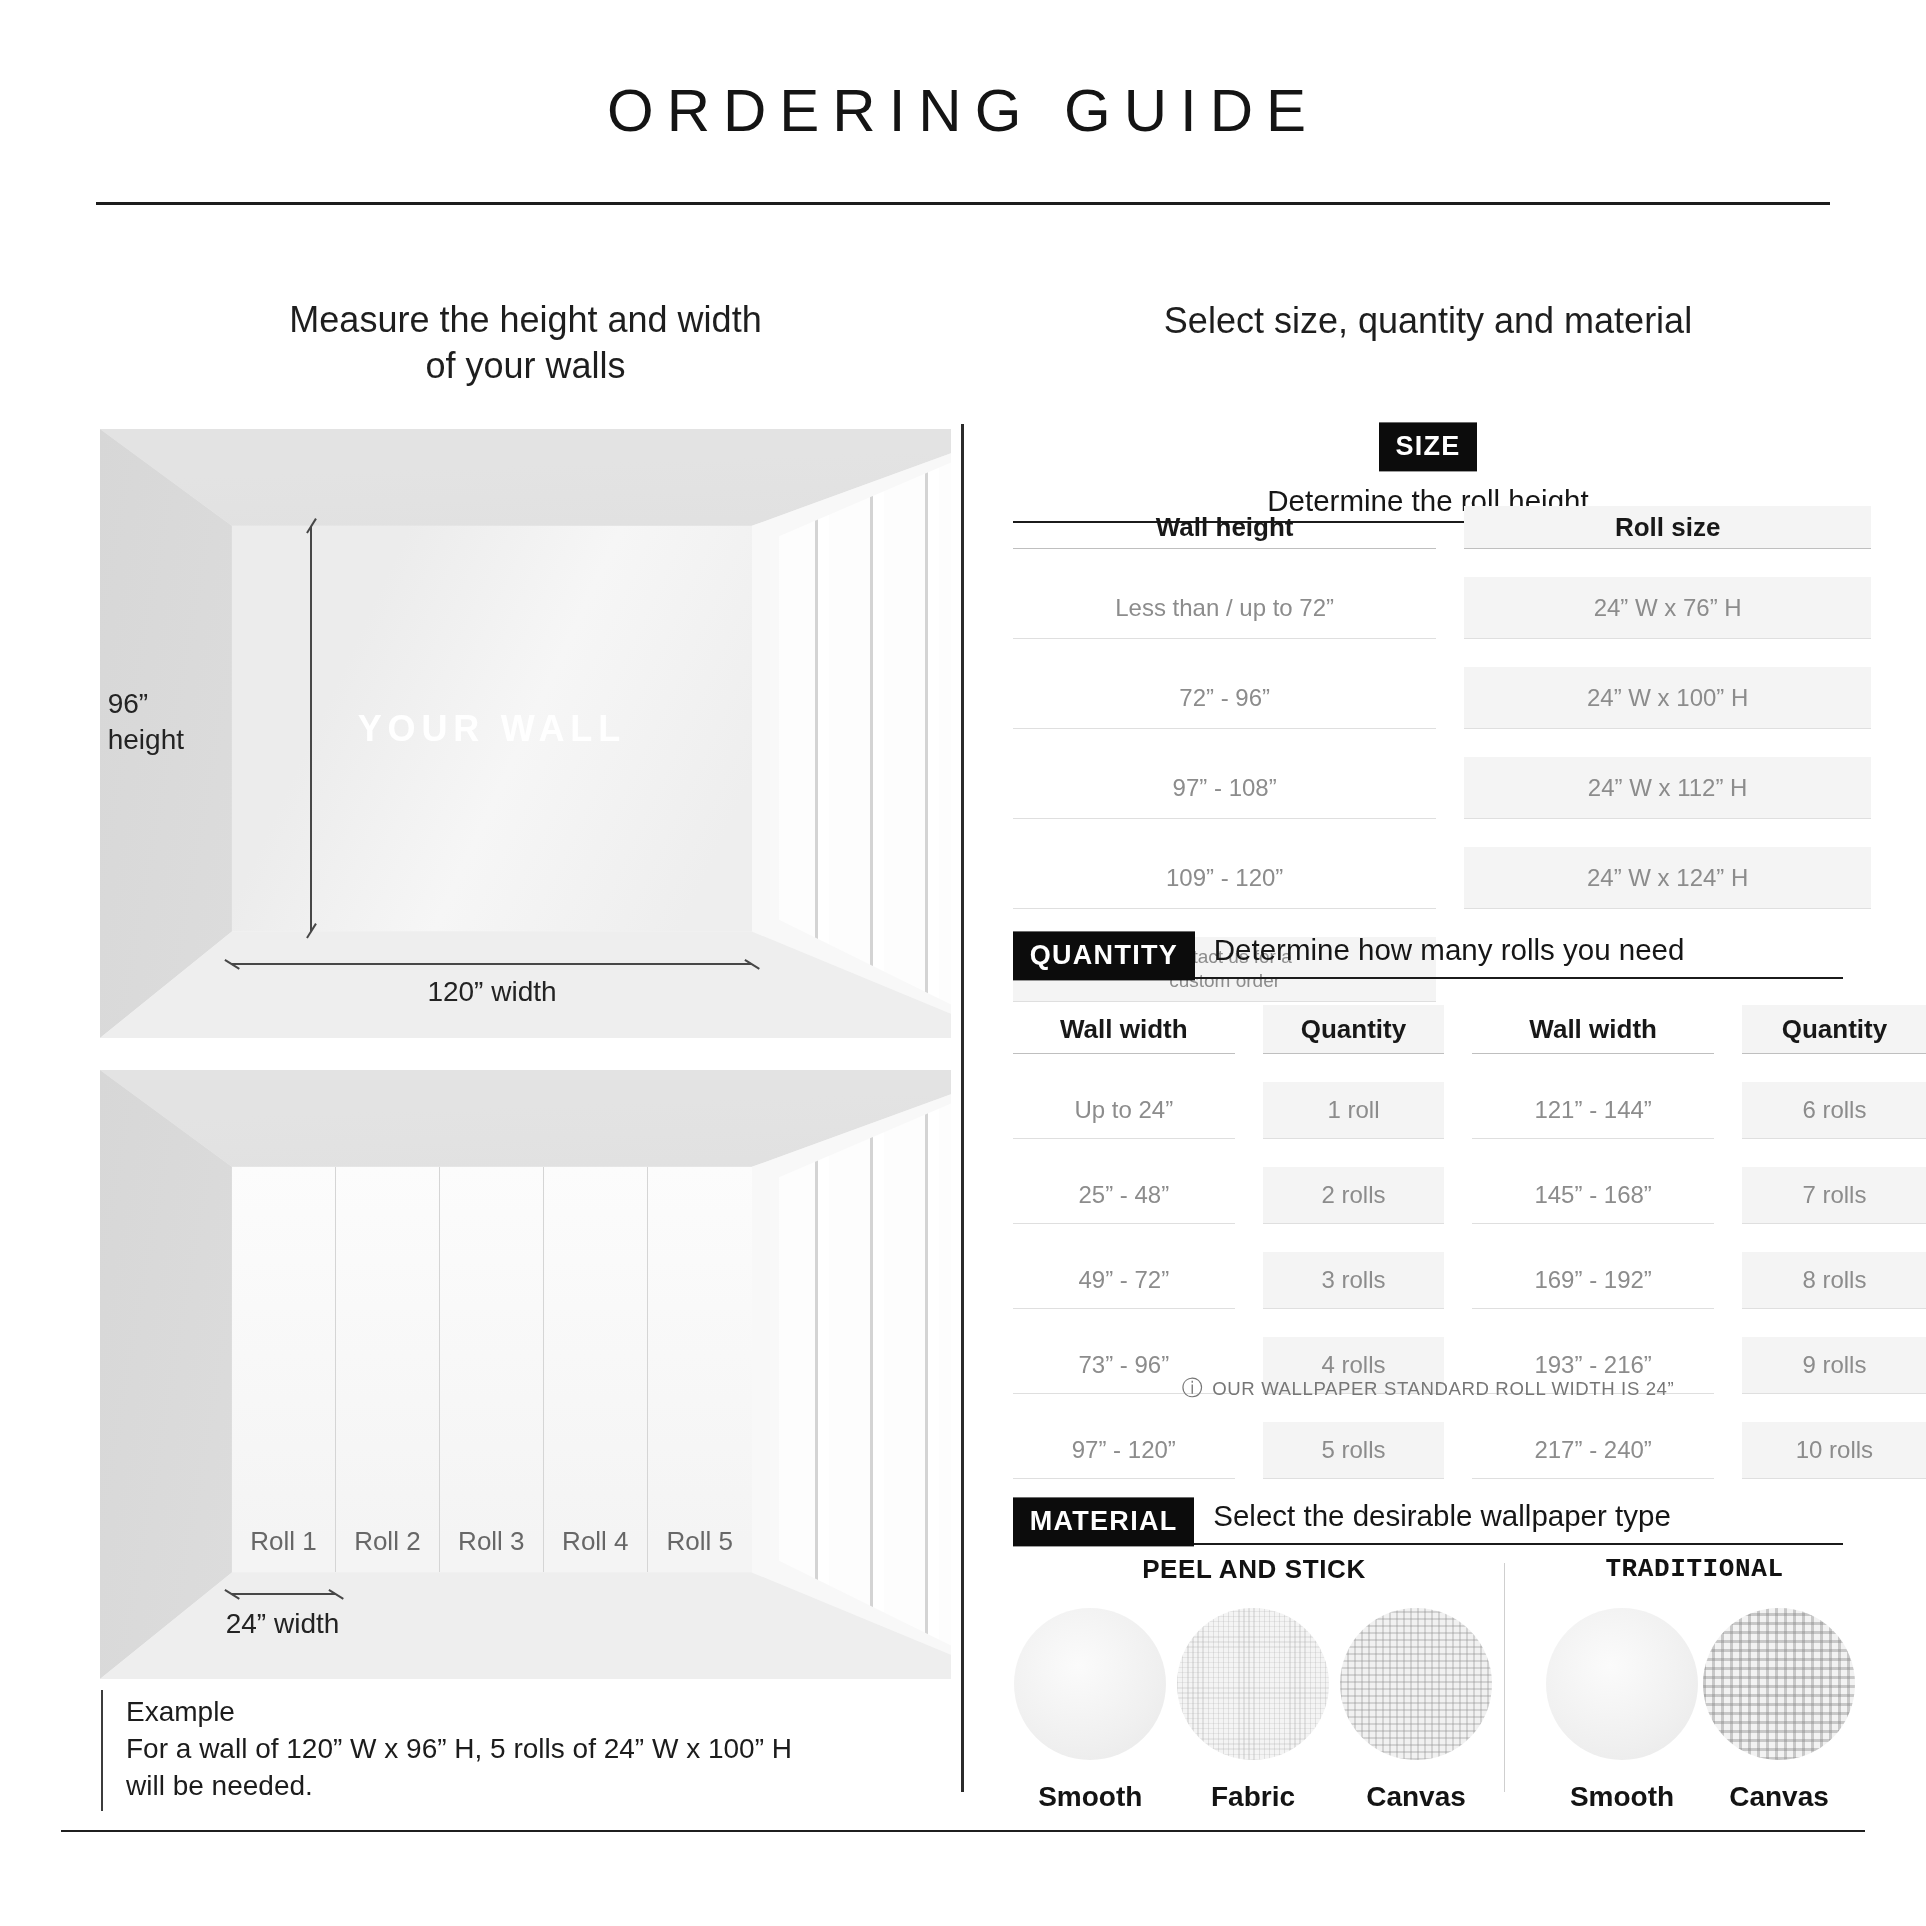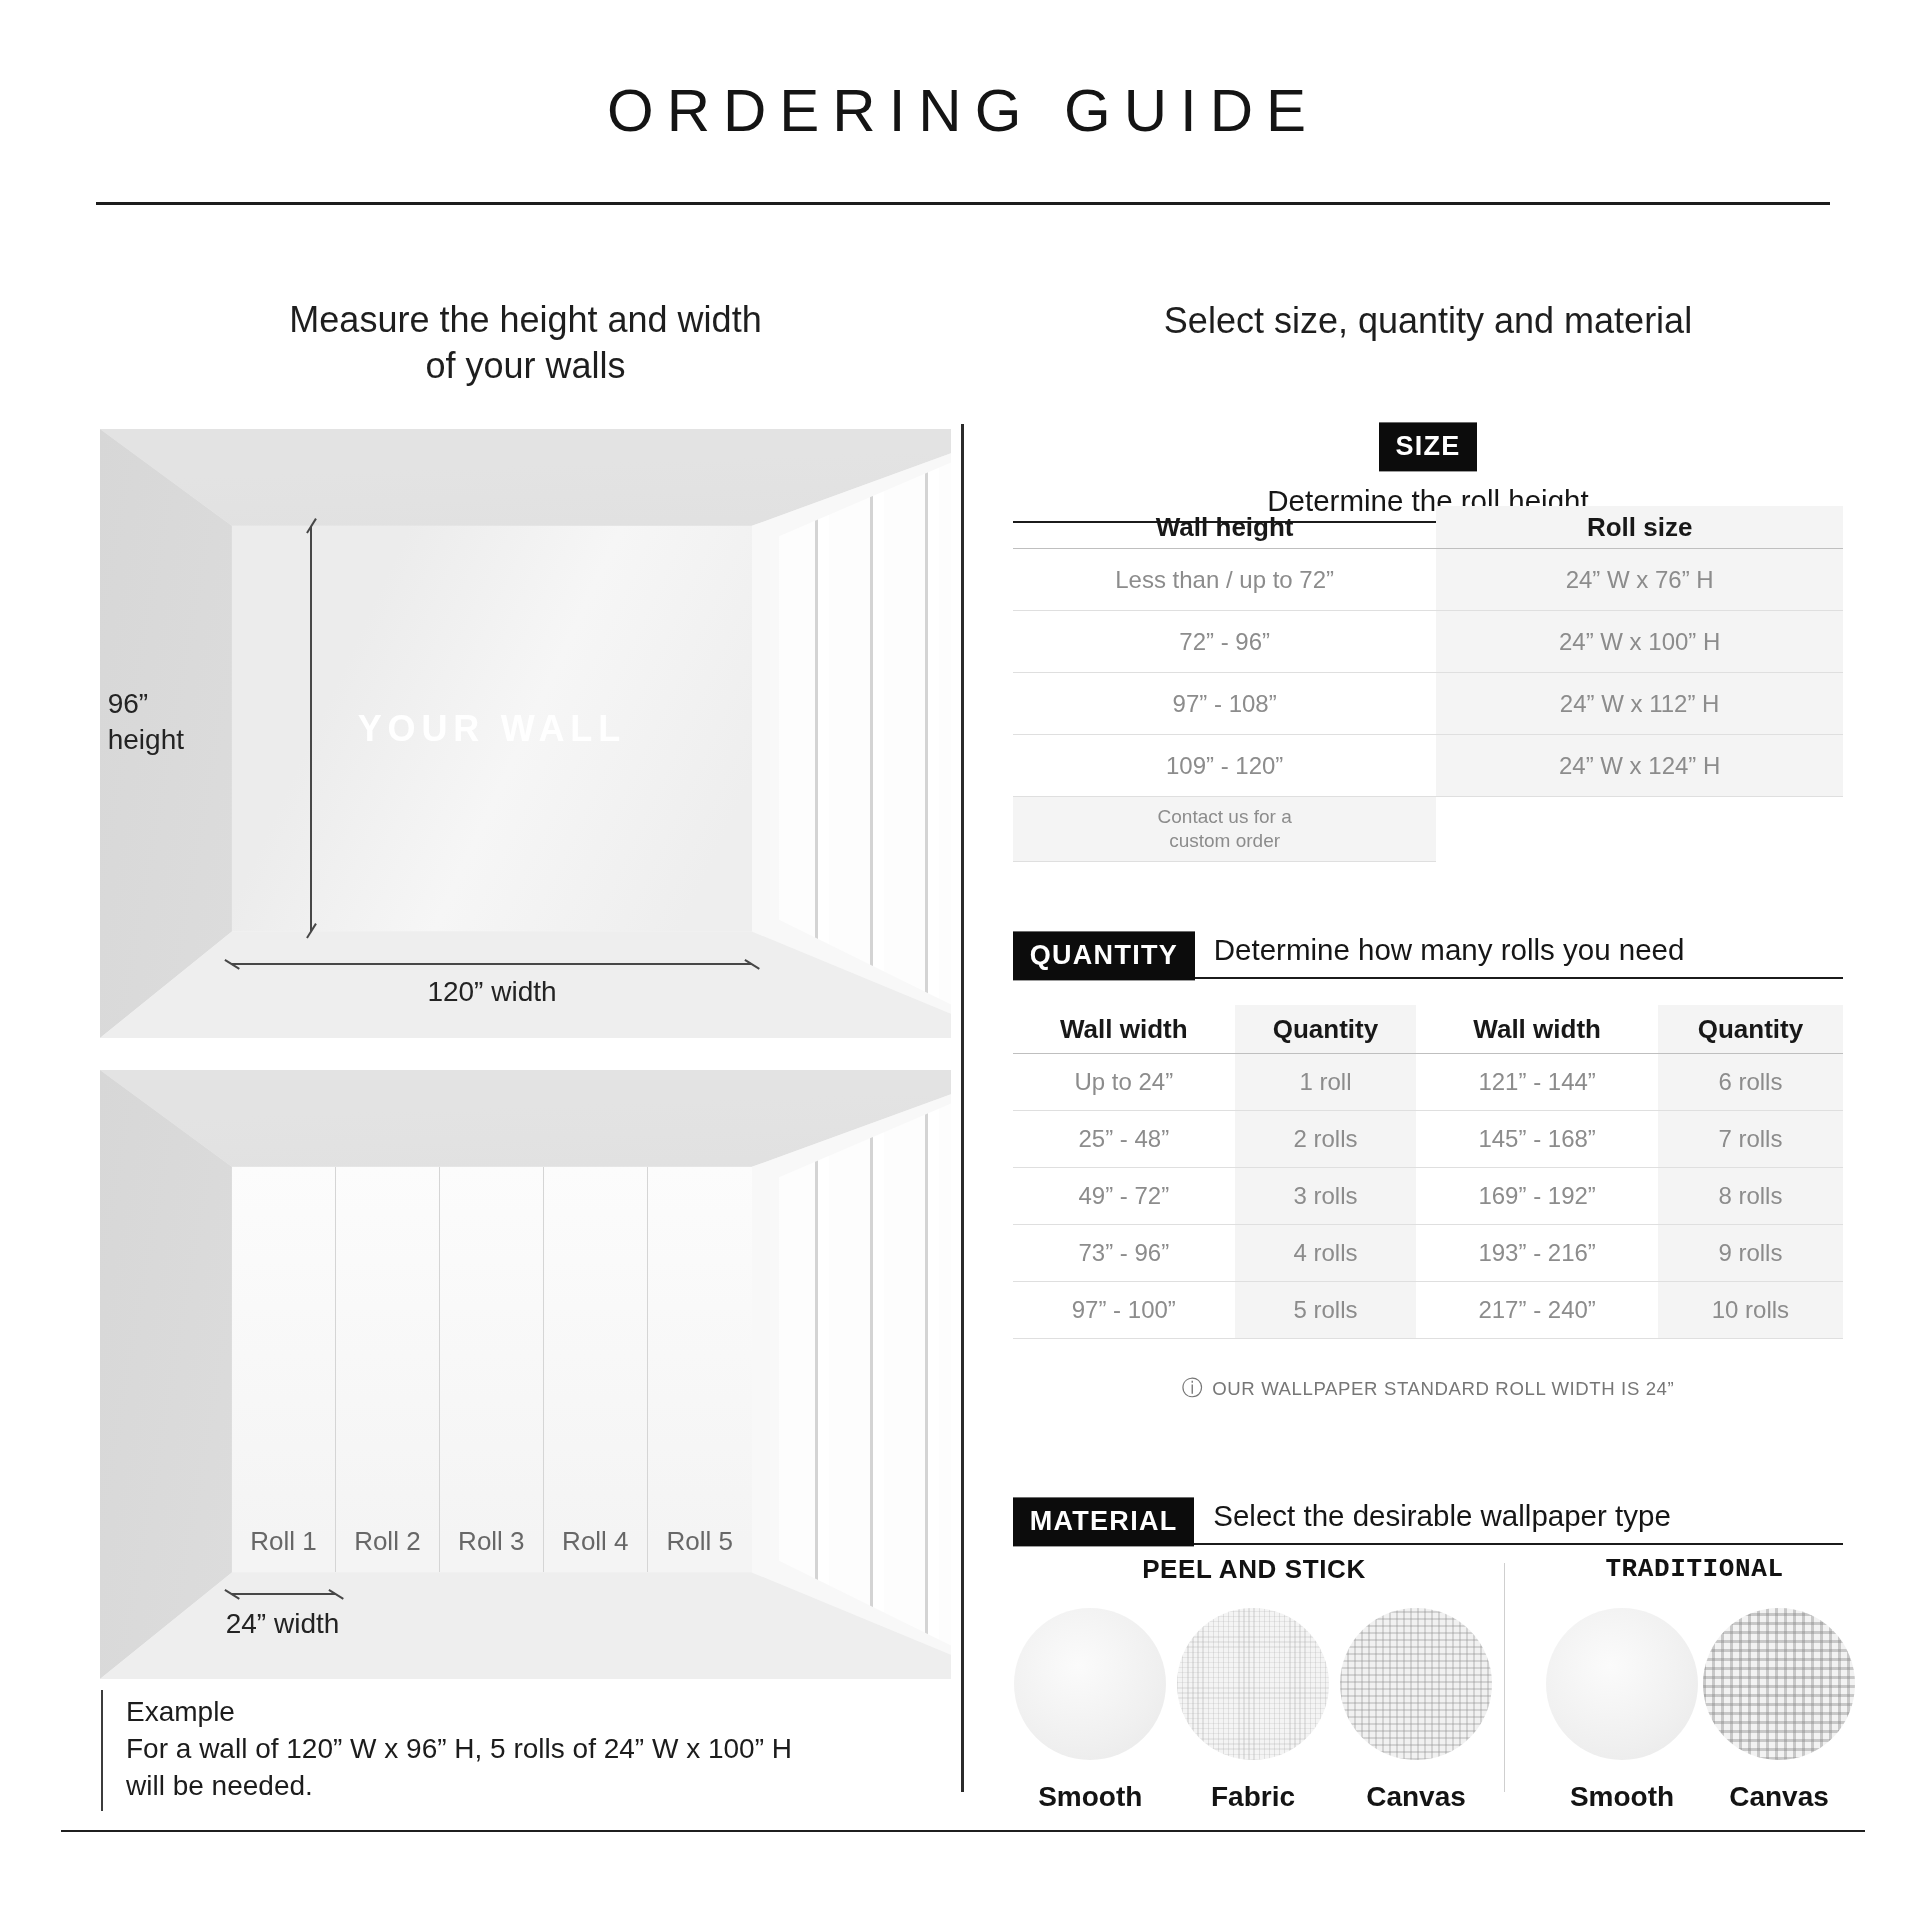--- a/index.html
+++ b/index.html
@@ -76,21 +76,21 @@
   .sec-head{position:absolute;left:1013px;width:830px;display:flex;align-items:center;gap:19px;
     border-bottom:2.6px solid #1b1b1b;padding-bottom:2.6px;}
   .badge{background:#0c0c0c;color:#ffffff;font-size:27px;font-weight:700;letter-spacing:1.3px;
     padding:9px 16.7px;transform:translateY(6.4px);}
   .subtitle{font-size:29.5px;color:#161616;}
   .sec-size{top:416px;flex-direction:column;}
   .sec-qty{top:925px;}
   .sec-mat{top:1491px;}
 
   
-  .tbl{position:absolute;left:1013px;width:830px;display:grid;}
+  .tbl{position:absolute;left:1013px;width:830px;display:grid;gap:28px;}
   .size-table{top:506px;grid-template-columns:51% 49%;}
   .qty-table{top:1005px;grid-template-columns:26.7% 21.9% 29.1% 22.3%;}
   .cell{display:flex;align-items:center;justify-content:center;text-align:center;}
   .th{font-size:26px;font-weight:700;color:#181818;border-bottom:1.3px solid #bfbfbf;}
   .td{font-size:24px;color:#8c8c8c;border-bottom:1.3px solid #dfdfdf;}
   .size-table .th{height:42px;}
   .size-table .td{height:61px;}
   .size-table .td.tall{height:64px;}
   .qty-table .th{height:48px;}
   .qty-table .td{height:56px;}
@@ -236,21 +236,21 @@
     <div class="cell td">49” - 72”</div>
     <div class="cell td col-gray">3 rolls</div>
     <div class="cell td">169” - 192”</div>
     <div class="cell td col-gray">8 rolls</div>
 
     <div class="cell td">73” - 96”</div>
     <div class="cell td col-gray">4 rolls</div>
     <div class="cell td">193” - 216”</div>
     <div class="cell td col-gray">9 rolls</div>
 
-    <div class="cell td">97” - 100”</div>
+    <div class="cell td">97” - 120”</div>
     <div class="cell td col-gray">5 rolls</div>
     <div class="cell td">217” - 240”</div>
     <div class="cell td col-gray">10 rolls</div>
   </div>
 
   <div class="info-note">
     <span class="info-icon">ⓘ</span><span>OUR WALLPAPER STANDARD ROLL WIDTH IS 24”</span>
   </div>
 
   <div class="sec-head sec-mat">

